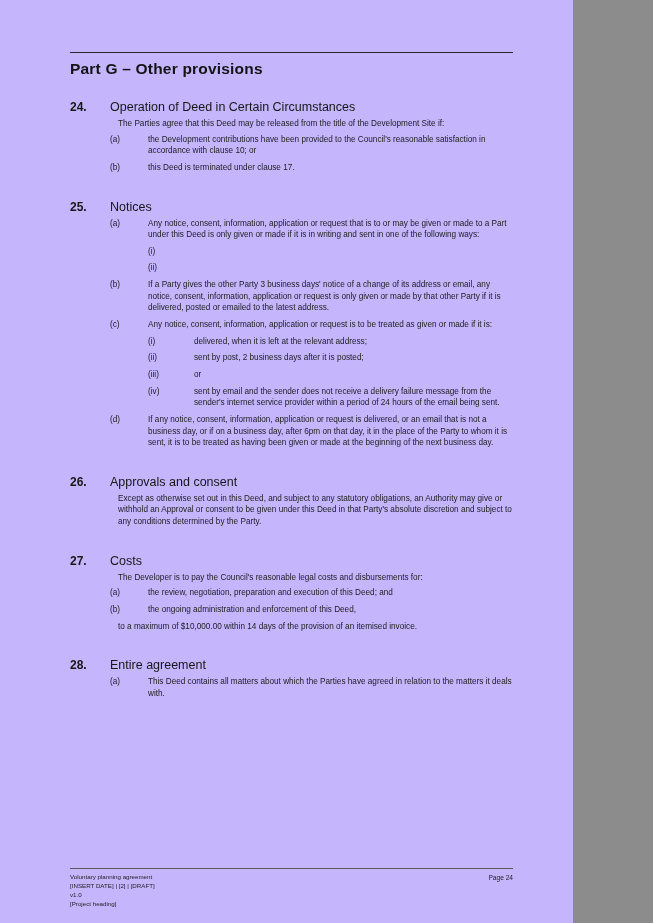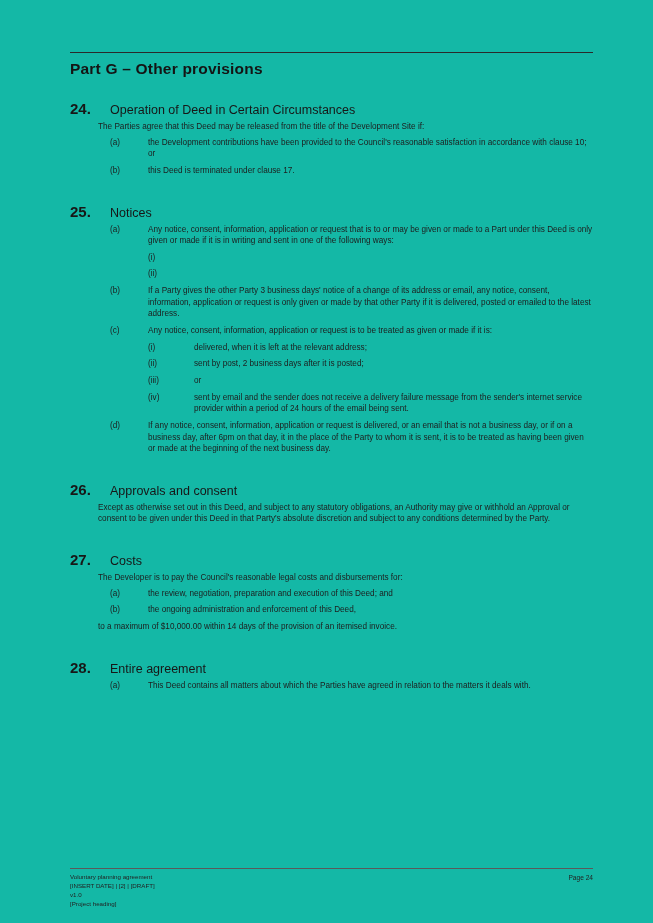--- a/index.html
+++ b/index.html
@@ -9,23 +9,23 @@
   }
   body {
     width: 653px;
     height: 923px;
     font-family: "Liberation Sans", sans-serif;
     color: #1a1a1a;
     overflow: hidden;
   }
   .page {
     position: relative;
-    width: 653px;
+    width: 573px;
     height: 923px;
-    background: #14b8a6;
+    background: #c4b5fd;
     box-sizing: border-box;
     padding: 52px 60px 0 70px;
   }
   .page-inner {
     position: relative;
     width: 100%;
     height: 100%;
   }
 
   
@@ -46,31 +46,31 @@
     margin-bottom: 14px;
   }
   .clause-head {
     display: flex;
     align-items: baseline;
     margin-bottom: 4px;
   }
   .clause-num {
     width: 40px;
     flex: 0 0 40px;
-    font-size: 15px;
+    font-size: 12px;
     font-weight: bold;
     color: #171717;
   }
   .clause-title {
     font-size: 12.5px;
     font-weight: normal;
     color: #171717;
   }
   .para {
-    margin-left: 28px;
+    margin-left: 48px;
     font-size: 8.2px;
     line-height: 1.42;
     color: #1d1d1d;
     margin-bottom: 4px;
     text-align: left;
   }
 
   
   .list2 {
     margin: 3px 0 3px 40px;

